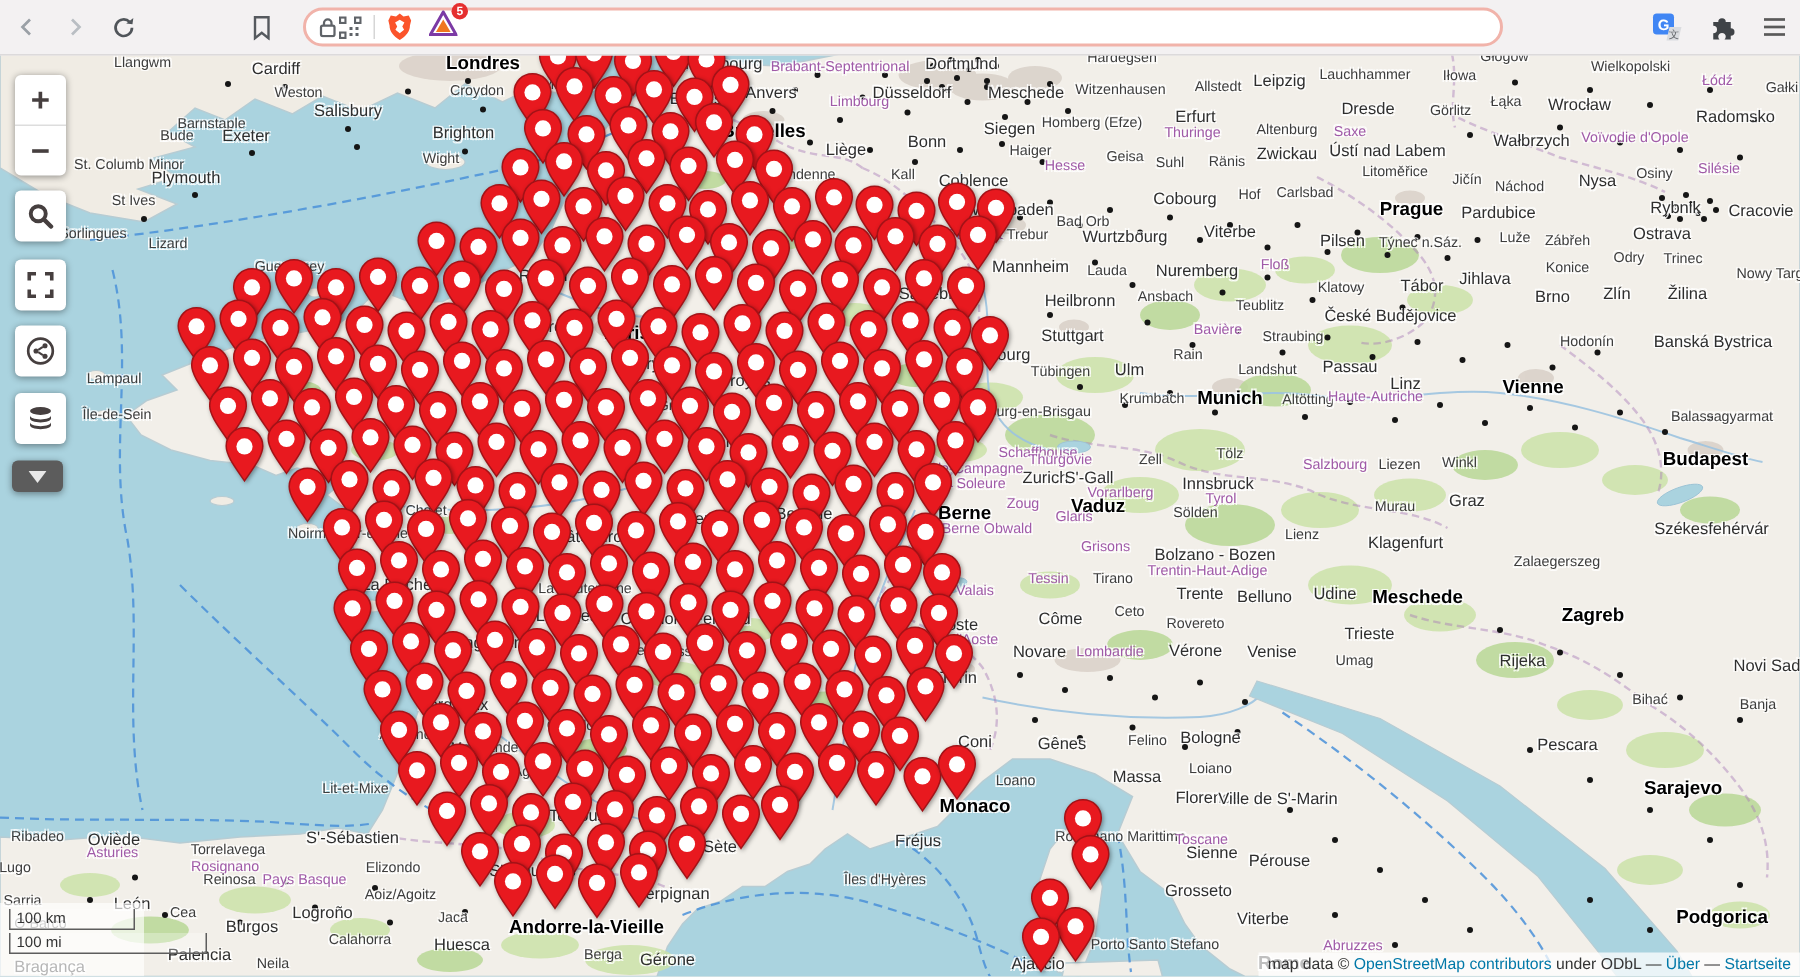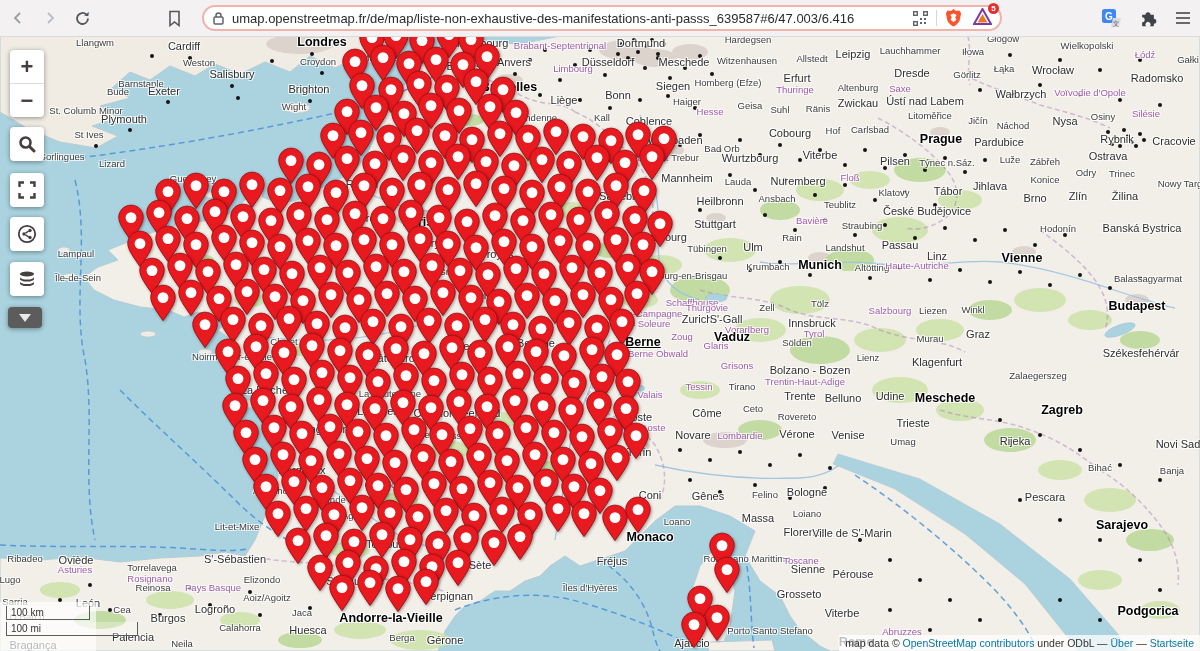--- a/index.html
+++ b/index.html
@@ -79,21 +79,20 @@
       <svg width="15" height="17" viewBox="0 0 15 17">
           <path d="M3 1.5h9v14l-4.5-3.6L3 15.5z" fill="none" stroke="#55595e" stroke-width="1.6"></path>
         </svg>
     </div>
 
     <div class="omnibox">
       <svg width="13" height="14" viewBox="0 0 13 14">
           <rect x="2" y="6" width="9" height="7" rx="1.2" fill="none" stroke="#5f6368" stroke-width="1.5"></rect>
           <path d="M4 6V4.4a2.5 2.5 0 0 1 5 0V6" fill="none" stroke="#5f6368" stroke-width="1.5"></path>
         </svg>
-      <span class="omni-url">umap.openstreetmap.fr/de/map/liste-non-exhaustive-des-manifestations-anti-passs_639587#6/47.003/6.416</span>
       <svg width="17" height="17" viewBox="0 0 17 17">
           <g fill="#5f6368">
             <rect x="1" y="1" width="5" height="5"></rect>
             <rect x="11" y="1" width="5" height="5"></rect>
             <rect x="1" y="11" width="5" height="5"></rect>
             <rect x="8" y="8" width="2" height="2"></rect>
             <rect x="12" y="12" width="2" height="2"></rect>
             <rect x="8" y="12" width="2" height="2"></rect>
             <rect x="12" y="8" width="2" height="2"></rect>
           </g>
@@ -575,21 +574,21 @@
         <div class="lbl c" style="left: 1015px; top: 405px;">Rijeka</div>
         <div class="lbl c" style="left: 913px; top: 387px;">Trieste</div>
         <div class="lbl c" style="left: 890px; top: 360px;">Udine</div>
         <div class="lbl c" style="left: 1178px; top: 408px;">Novi Sad</div>
         <div class="lbl s" style="left: 1100px; top: 431px;">Bihać</div>
         <div class="lbl s" style="left: 1172px; top: 434px;">Banja</div>
         <div class="lbl b" style="left: 1122px; top: 489px;">Sarajevo</div>
         <div class="lbl b" style="left: 1148px; top: 575px;">Podgorica</div>
         <div class="lbl c" style="left: 1045px; top: 461px;">Pescara</div>
         <div class="lbl a" style="left: 902px; top: 595px;">Abruzzes</div>
-        <div class="lbl b" style="left: 643px; top: 306px; text-decoration: underline;">Berne</div>
+        <div class="lbl b" style="left: 643px; top: 306px;">Berne</div>
         <div class="lbl a" style="left: 658px; top: 317px;">Berne Obwald</div>
         <div class="lbl a" style="left: 648px; top: 277px;">Bâle-Campagne</div>
         <div class="lbl a" style="left: 626px; top: 286px;">Jura</div>
         <div class="lbl a" style="left: 654px; top: 287px;">Soleure</div>
         <div class="lbl c" style="left: 697px; top: 283px;">Zurich</div>
         <div class="lbl a" style="left: 692px; top: 266px;">Schaffhouse</div>
         <div class="lbl a" style="left: 707px; top: 271px;">Thurgovie</div>
         <div class="lbl c" style="left: 726px; top: 283px;">S'-Gall</div>
         <div class="lbl a" style="left: 747px; top: 293px;">Vorarlberg</div>
         <div class="lbl b" style="left: 732px; top: 301px;">Vaduz</div>
@@ -671,21 +670,21 @@
         <div class="lbl s" style="left: 78px; top: 241px;">Île-de-Sein</div>
         <div class="lbl s" style="left: 76px; top: 217px;">Lampaul</div>
         <div class="lbl s" style="left: 402px; top: 601px;">Berga</div>
         <div class="lbl c" style="left: 445px; top: 604px;">Gérone</div>
         <div class="lbl s" style="left: 25px; top: 522px;">Ribadeo</div>
         <div class="lbl c" style="left: 76px; top: 524px;">Oviède</div>
         <div class="lbl a" style="left: 75px; top: 533px;">Asturies</div>
         <div class="lbl s" style="left: 152px; top: 531px;">Torrelavega</div>
         <div class="lbl a" style="left: 150px; top: 542px;">Rosignano</div>
         <div class="lbl s" style="left: 153px; top: 551px;">Reinosa</div>
-        <div class="lbl a" style="left: 213px; top: 551px;">Pays Basque</div>
+        <div class="lbl a" style="left: 203px; top: 551px;">Pays Basque</div>
         <div class="lbl c" style="left: 235px; top: 523px;">S'-Sébastien</div>
         <div class="lbl s" style="left: 262px; top: 543px;">Elizondo</div>
         <div class="lbl s" style="left: 267px; top: 561px;">Aoiz/Agoitz</div>
         <div class="lbl s" style="left: 302px; top: 576px;">Jaca</div>
         <div class="lbl c" style="left: 308px; top: 594px;">Huesca</div>
         <div class="lbl c" style="left: 215px; top: 573px;">Logroño</div>
         <div class="lbl s" style="left: 240px; top: 591px;">Calahorra</div>
         <div class="lbl c" style="left: 168px; top: 582px;">Burgos</div>
         <div class="lbl s" style="left: 182px; top: 607px;">Neila</div>
         <div class="lbl c" style="left: 133px; top: 601px;">Palencia</div>

